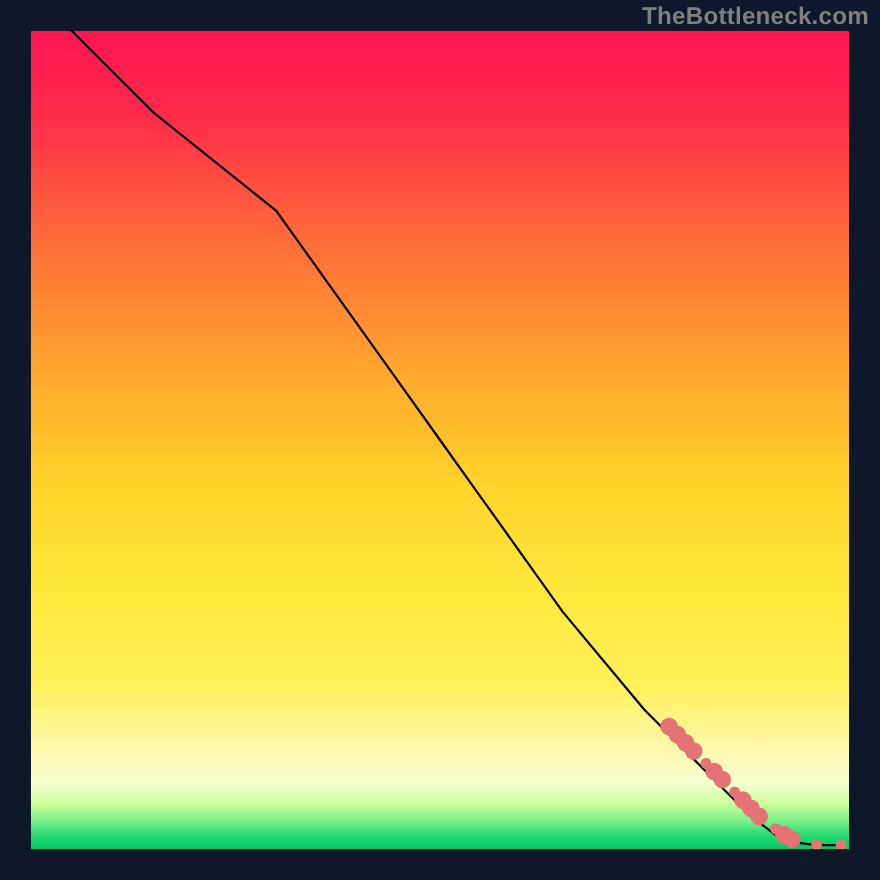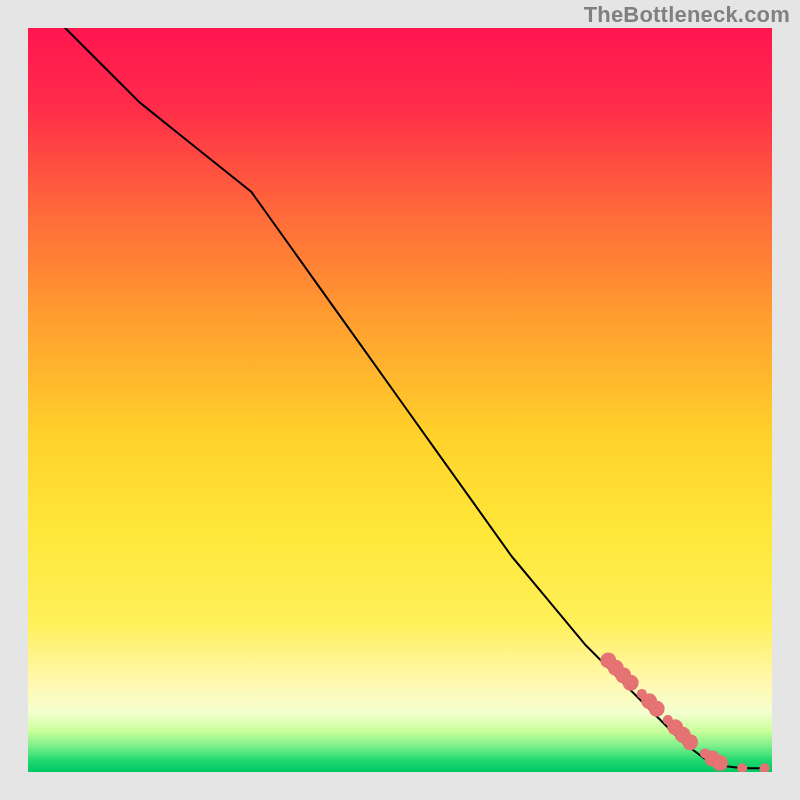--- a/index.html
+++ b/index.html
@@ -7,21 +7,21 @@
     padding: 0;
     width: 800px;
     height: 800px;
     background: #000;
     font-family: Arial, Helvetica, sans-serif;
     overflow: hidden;
   }
   .outer {
     width: 800px;
     height: 800px;
-    background: #e5e5e5;
+    background: #0f172a;
     position: relative;
   }
   .watermark {
     position: absolute;
     top: 2px;
     right: 10px;
     color: #808080;
     font-size: 22px;
     font-weight: bold;
     letter-spacing: 0.2px;

